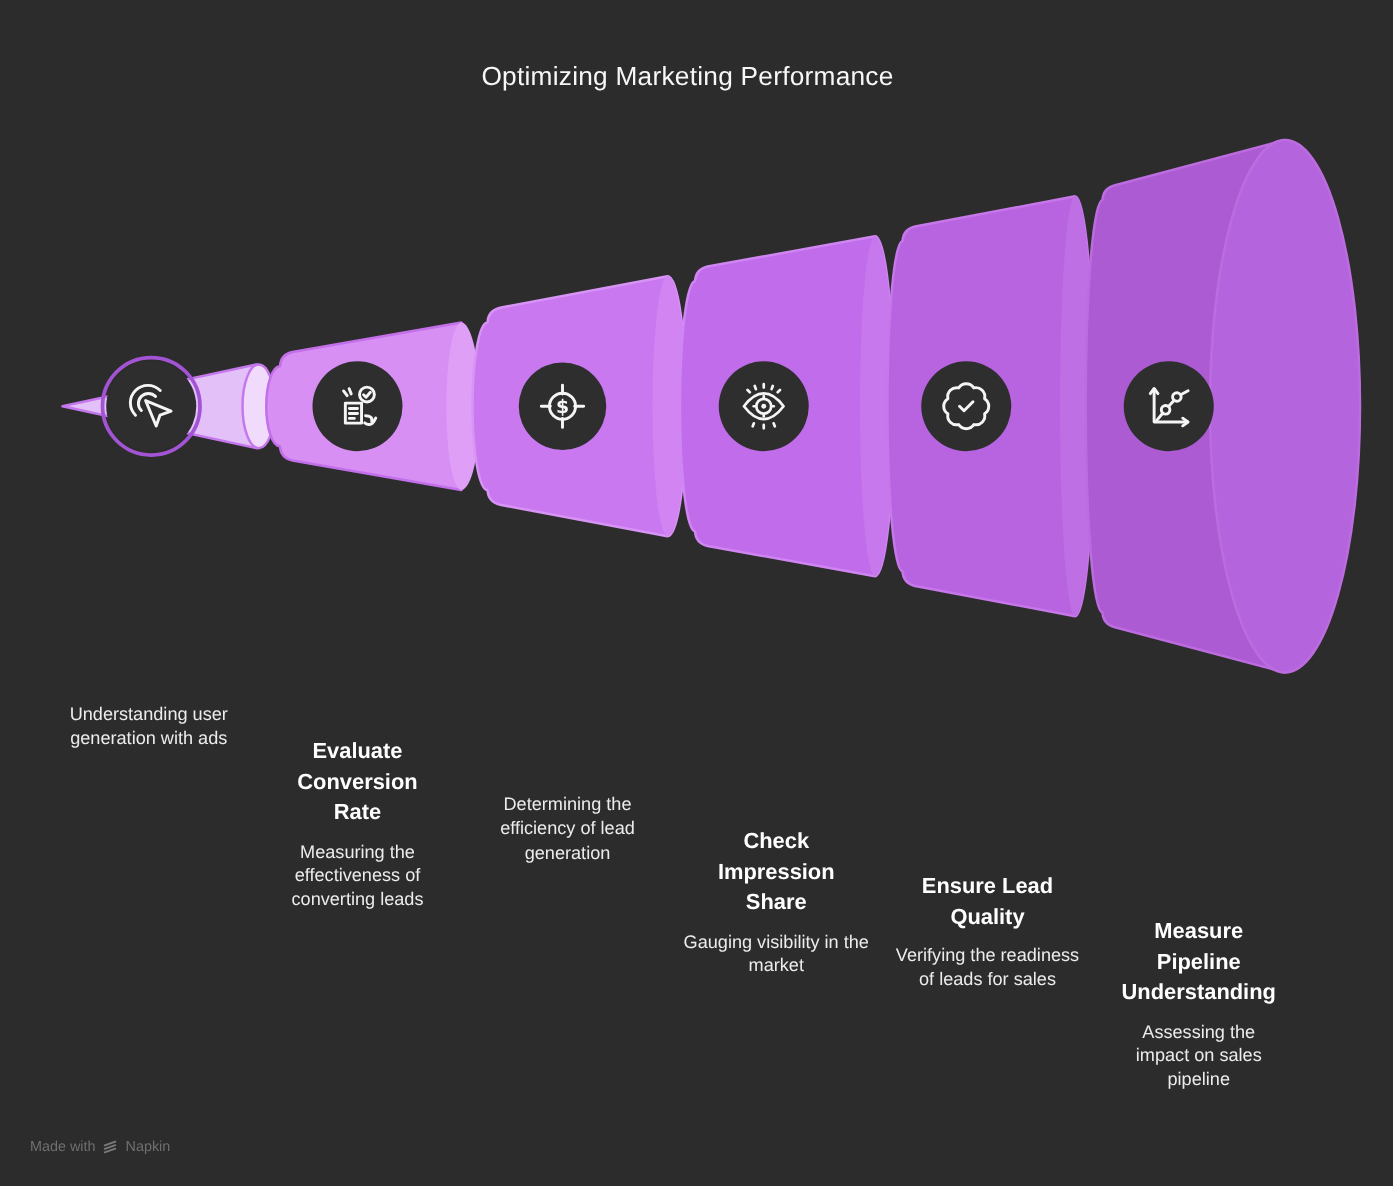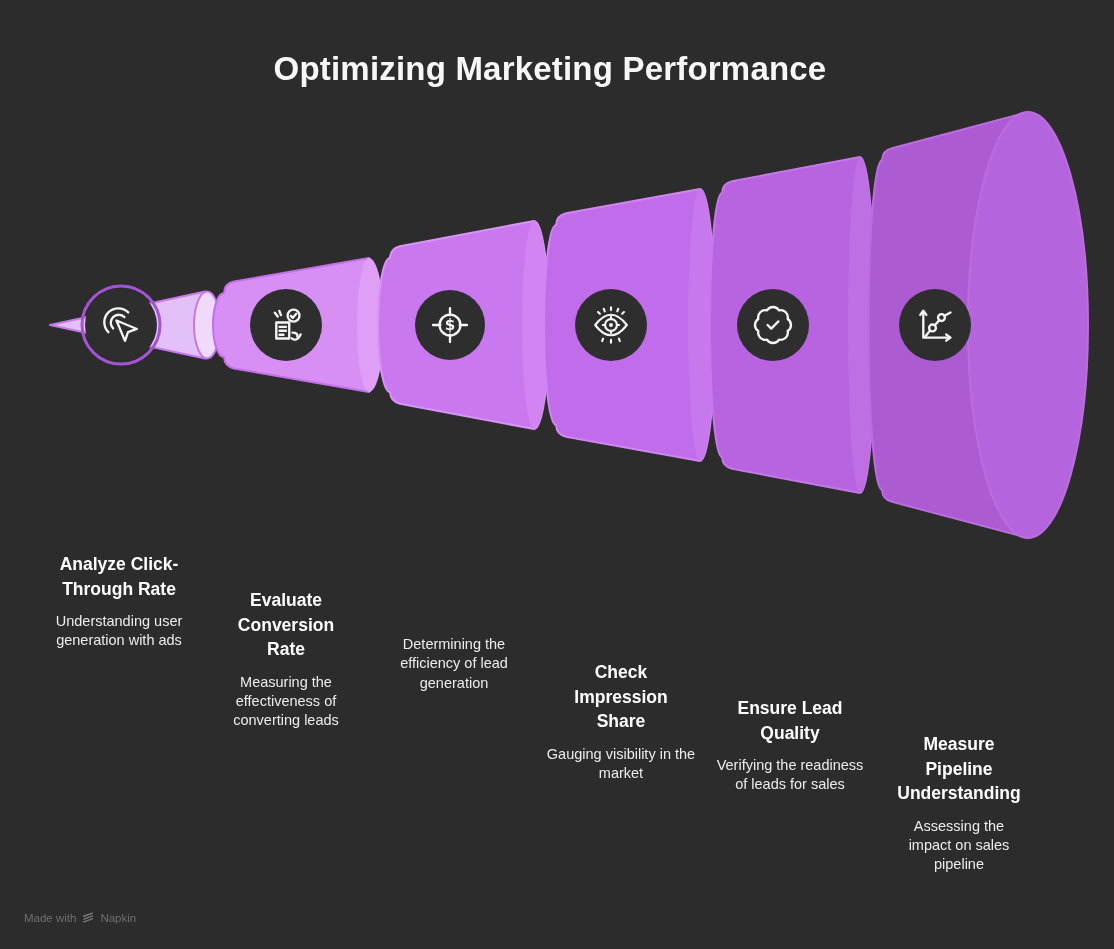--- a/index.html
+++ b/index.html
@@ -2,21 +2,21 @@
 <html><head>
 <meta charset="utf-8">
 <style>
   html,body{margin:0;padding:0;background:#2c2c2c;}
   .canvas{
     position:relative;width:1114px;height:949px;background:#2c2c2c;
     font-family:"Liberation Sans","DejaVu Sans",sans-serif;overflow:hidden;
   }
   .main-title{
     position:absolute;top:50px;left:0;width:1100px;text-align:center;
-    font-size:33px;font-weight:bold;color:#f7f7f7;letter-spacing:.2px;margin:0;
+    font-size:21px;font-weight:normal;color:#f7f7f7;letter-spacing:.2px;margin:0;
   }
   .funnel-svg{position:absolute;left:0;top:0;}
   .stage-block{
     position:absolute;display:flex;flex-direction:column;align-items:center;
     width:200px;text-align:center;color:#fff;
   }
   .stage-title{font-size:17.5px;font-weight:bold;line-height:1.4;color:#ffffff;}
   .stage-desc{font-size:14.5px;line-height:1.33;color:#ececec;margin-top:11px;}
   .b1{left:19px;top:552px;} .b1 .stage-title{max-width:150px;} .b1 .stage-desc{max-width:140px;}
   .b2{left:186px;top:588px;} .b2 .stage-title{max-width:125px;} .b2 .stage-desc{max-width:160px;}
@@ -124,21 +124,20 @@
       <path d="M18.2 17.3 L20.6 19 L18.2 20.7"></path>
       <path d="M6.4 18.6 L9.3 15.1"></path>
       <circle cx="10.6" cy="13.6" r="1.9"></circle>
       <path d="M11.9 12.1 L14.4 9.3"></path>
       <circle cx="15.6" cy="7.9" r="1.9"></circle>
       <path d="M17.3 6.9 L20.6 5.1"></path>
     </g>
   </svg>
 
   <div class="stage-block b1">
-    <div class="stage-title">Analyze Click-Through Rate</div>
     <div class="stage-desc">Understanding user generation with ads</div>
   </div>
   <div class="stage-block b2">
     <div class="stage-title">Evaluate Conversion Rate</div>
     <div class="stage-desc">Measuring the effectiveness of converting leads</div>
   </div>
   <div class="stage-block b3">
     <div class="stage-desc">Determining the efficiency of lead generation</div>
   </div>
   <div class="stage-block b4">

